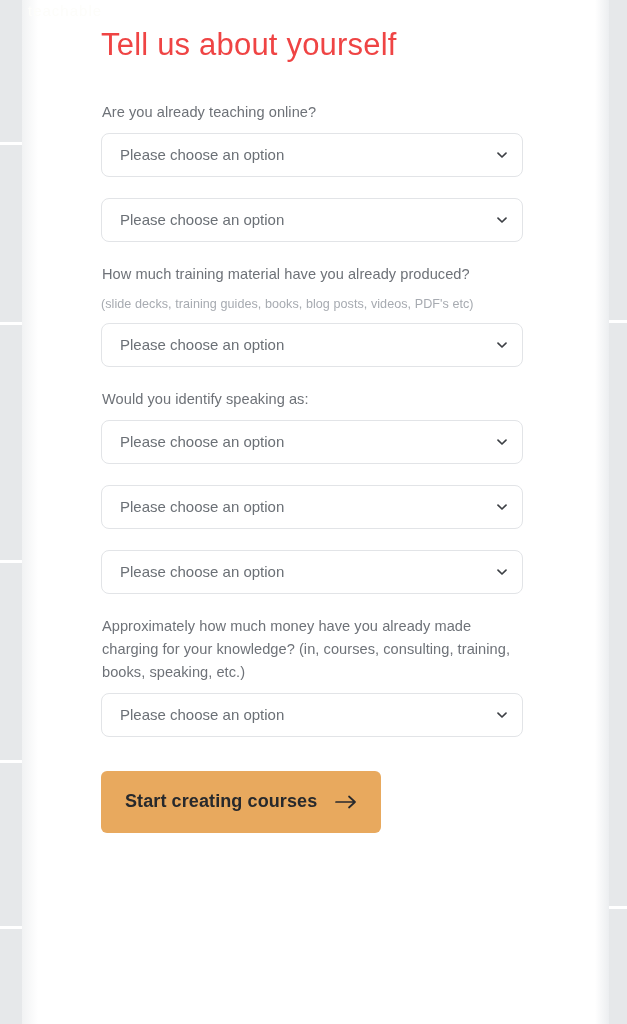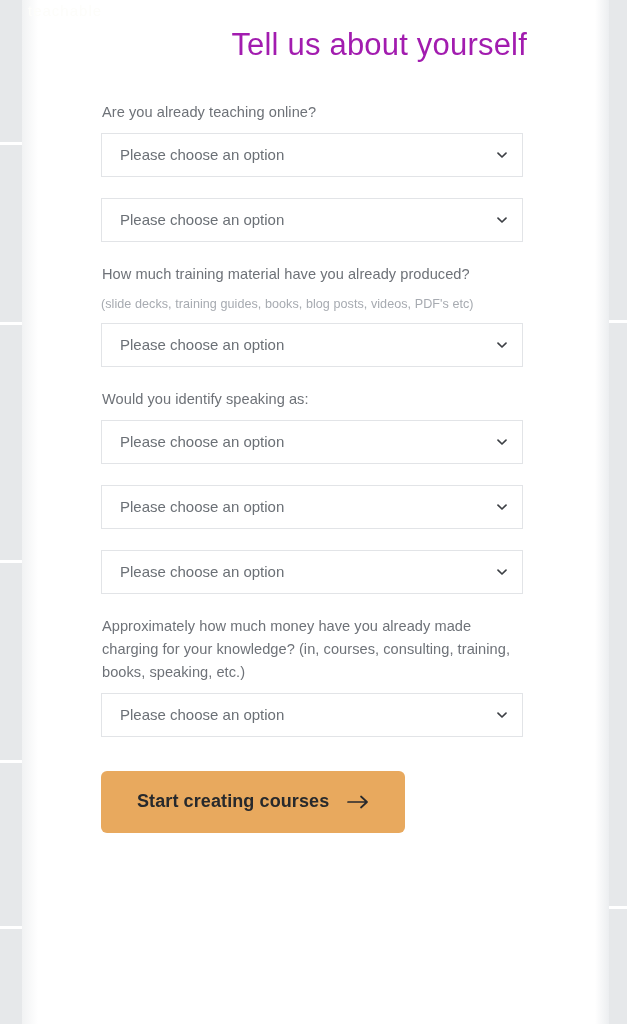--- a/index.html
+++ b/index.html
@@ -67,25 +67,24 @@
     position: relative;
     z-index: 2;
     padding: 26px 100px 0 101px;
     box-sizing: border-box;
     background: transparent;
   }
 
   .page-title {
     font-size: 31px;
     font-weight: 300;
-    color: #a21caf;
+    color: #ef4444;
     letter-spacing: 0.2px;
     margin: 0 0 38px 0;
     line-height: 1.2;
-    text-align: right;
   }
 
   .field-group {
     margin-bottom: 21px;
   }
 
   .field-label {
     font-size: 14.6px;
     color: #6e7278;
     line-height: 1.58;
@@ -100,21 +99,21 @@
     line-height: 1.45;
     margin-top: 1px;
     letter-spacing: 0.05px;
   }
 
   .select-shell {
     position: relative;
     width: 422px;
     height: 44px;
     border: 1px solid #e2e4e7;
-    border-radius: 0;
+    border-radius: 8px;
     background: #ffffff;
     box-sizing: border-box;
   }
 
   .select-shell .select-value {
     position: absolute;
     left: 18px;
     top: 0;
     line-height: 42px;
     font-size: 15px;
@@ -137,21 +136,21 @@
   .submit-row {
     margin-top: 34px;
   }
   .submit-button {
     display: inline-flex;
     align-items: center;
     gap: 18px;
     background: #e8a95e;
     border: none;
     border-radius: 6px;
-    padding: 0 36px;
+    padding: 0 24px;
     height: 62px;
     cursor: pointer;
     font-family: "Liberation Sans", sans-serif;
   }
   .submit-button .btn-label {
     font-size: 18px;
     font-weight: bold;
     color: #27292c;
     letter-spacing: 0.1px;
   }

